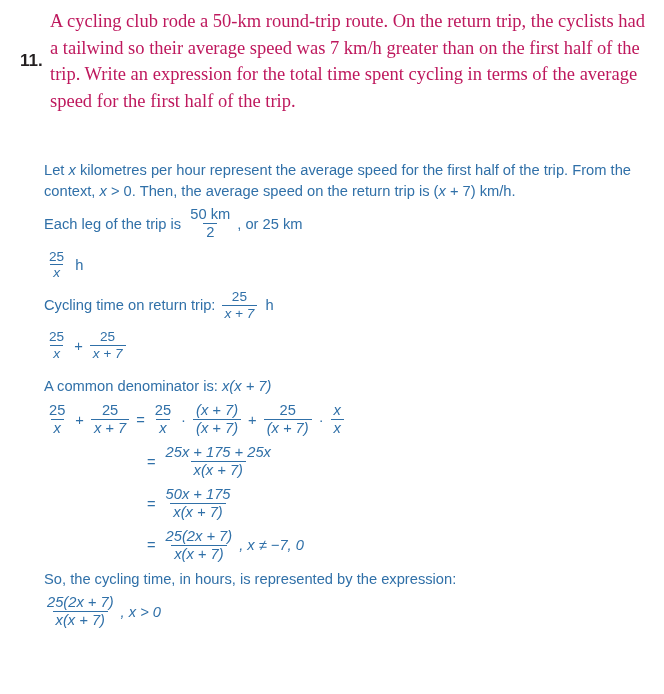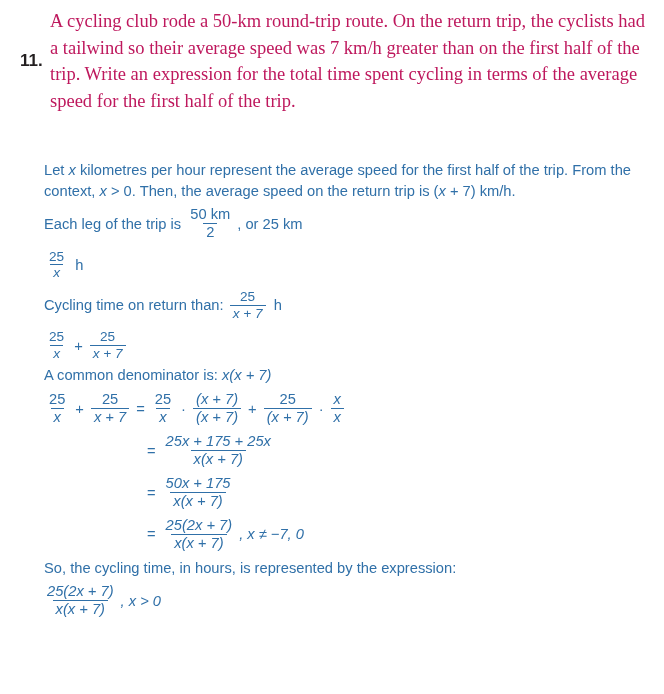--- a/index.html
+++ b/index.html
@@ -125,41 +125,41 @@
 
   <div class="sol-line" style="margin-top:9px;">
     <span class="frac">
       <span class="num sm">25</span>
       <span class="den sm v">x</span>
     </span>
     <span class="tail"> h</span>
   </div>
 
   <div class="sol-line" style="margin-top:9px;">
-    <span class="lead">Cycling time on return than: </span>
+    <span class="lead">Cycling time on return trip: </span>
     <span class="frac">
       <span class="num sm">25</span>
       <span class="den sm v">x + 7</span>
     </span>
     <span class="tail"> h</span>
   </div>
 
   <div class="sol-line" style="margin-top:9px;">
     <span class="frac">
       <span class="num sm">25</span>
       <span class="den sm v">x</span>
     </span>
     <span class="op">+</span>
     <span class="frac">
       <span class="num sm">25</span>
       <span class="den sm v">x + 7</span>
     </span>
   </div>
 
-  <div class="sol-line" style="margin-top:6px;">
+  <div class="sol-line" style="margin-top:17px;">
     <span class="lead">A common denominator is: </span>
     <span class="v">x(x + 7)</span>
   </div>
 
   <div class="eq-row" style="margin-top:10px;">
     <span class="frac">
       <span class="num">25</span>
       <span class="den v">x</span>
     </span>
     <span class="op">+</span>

